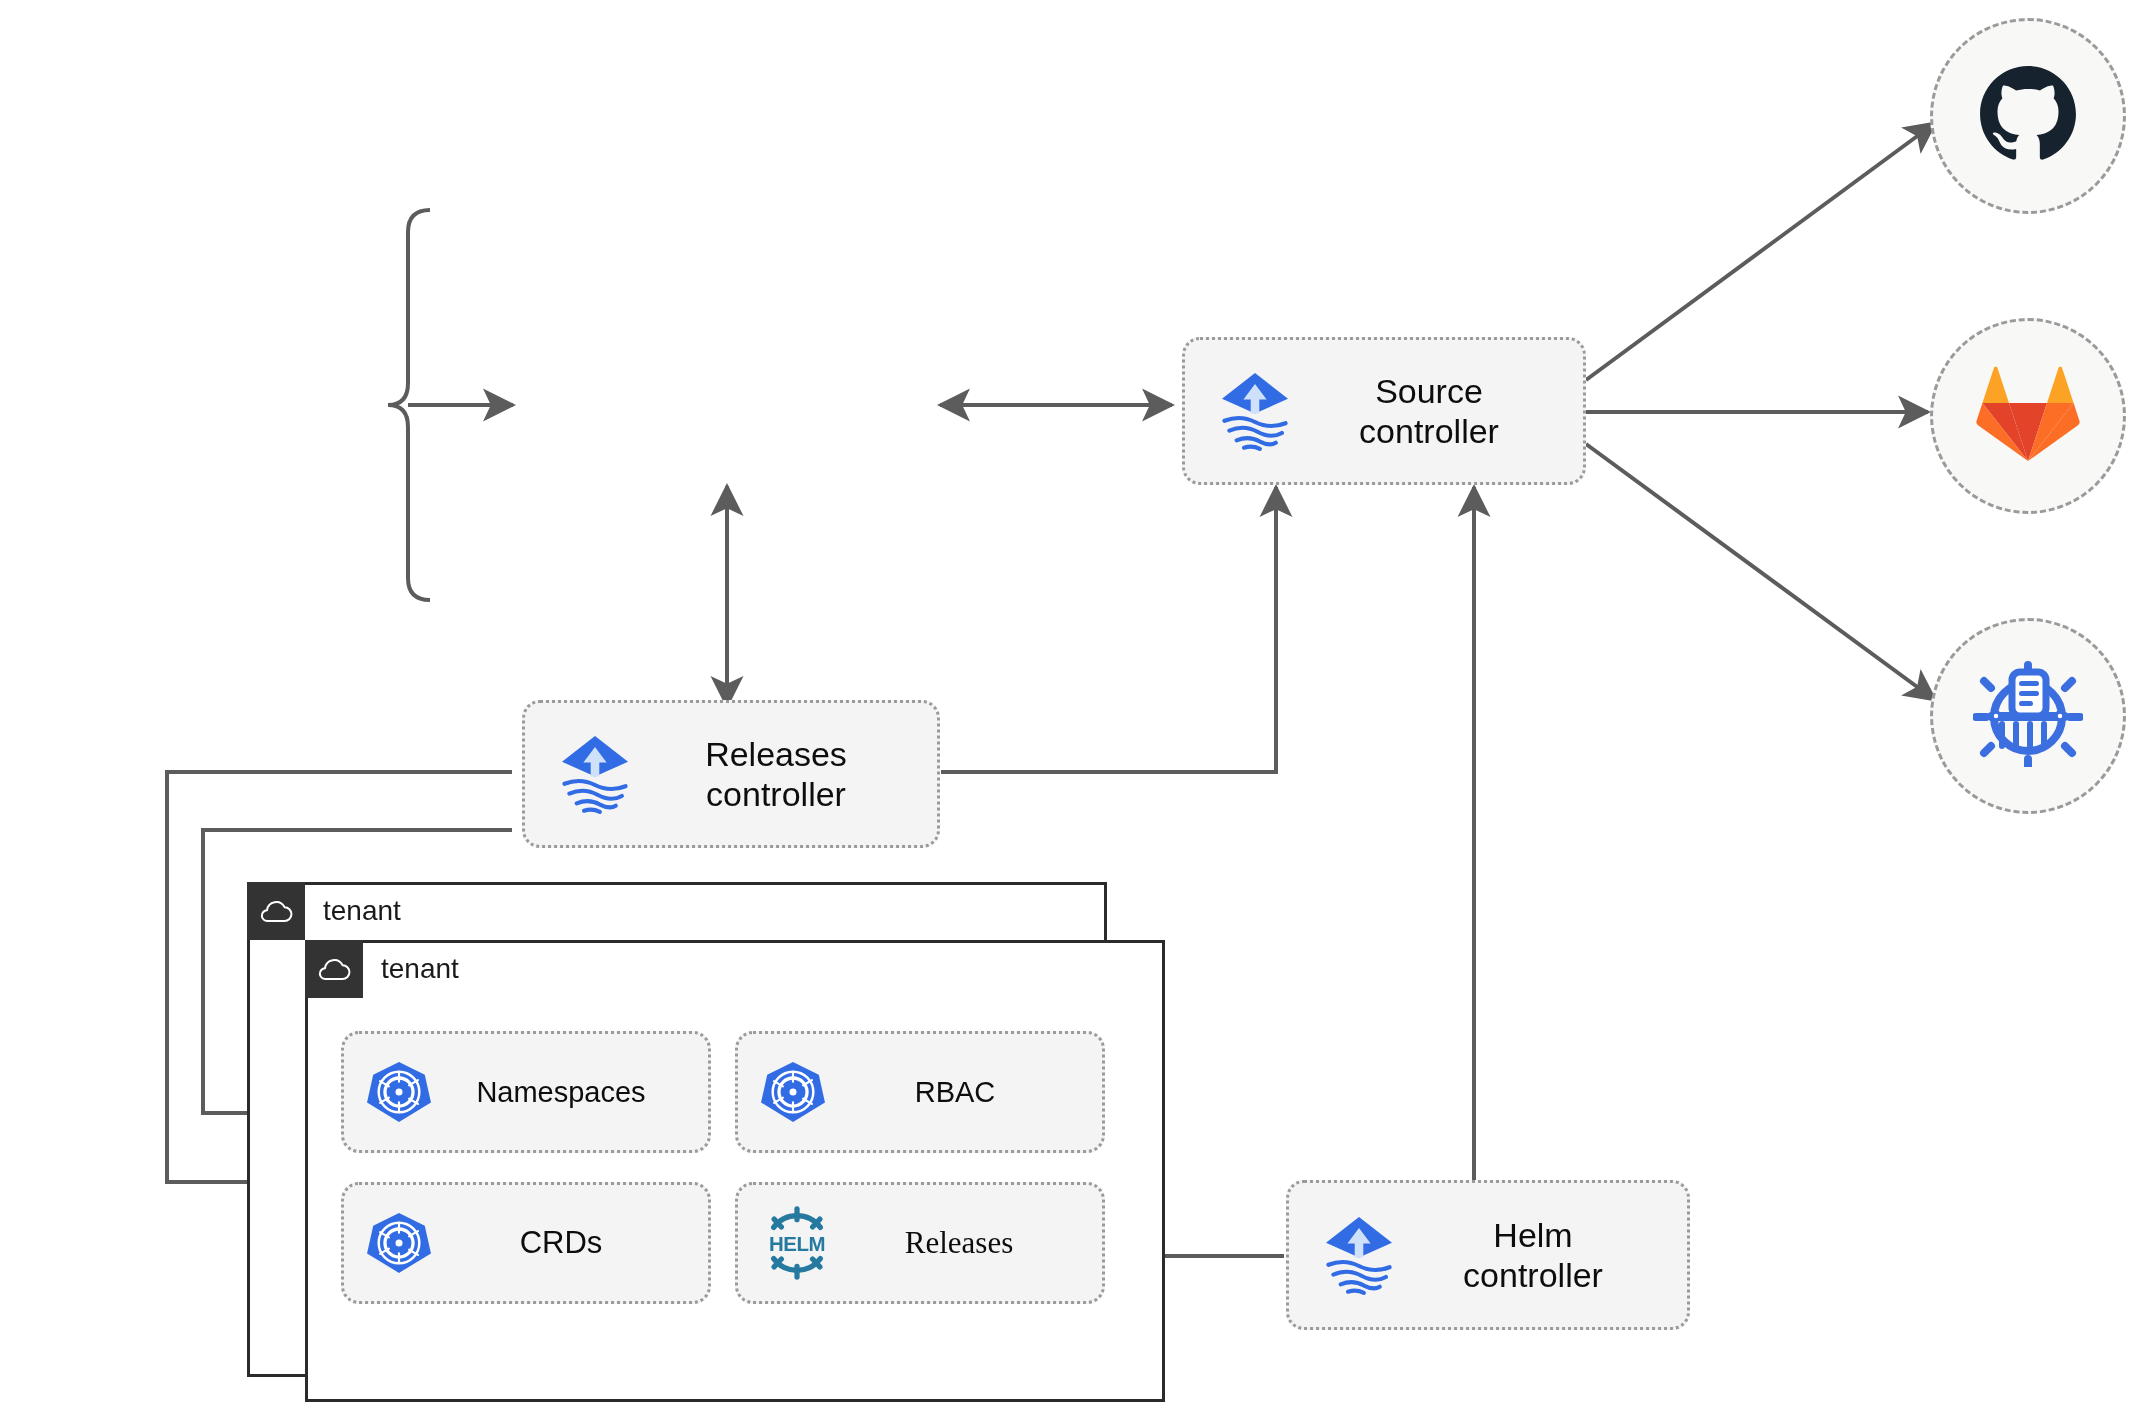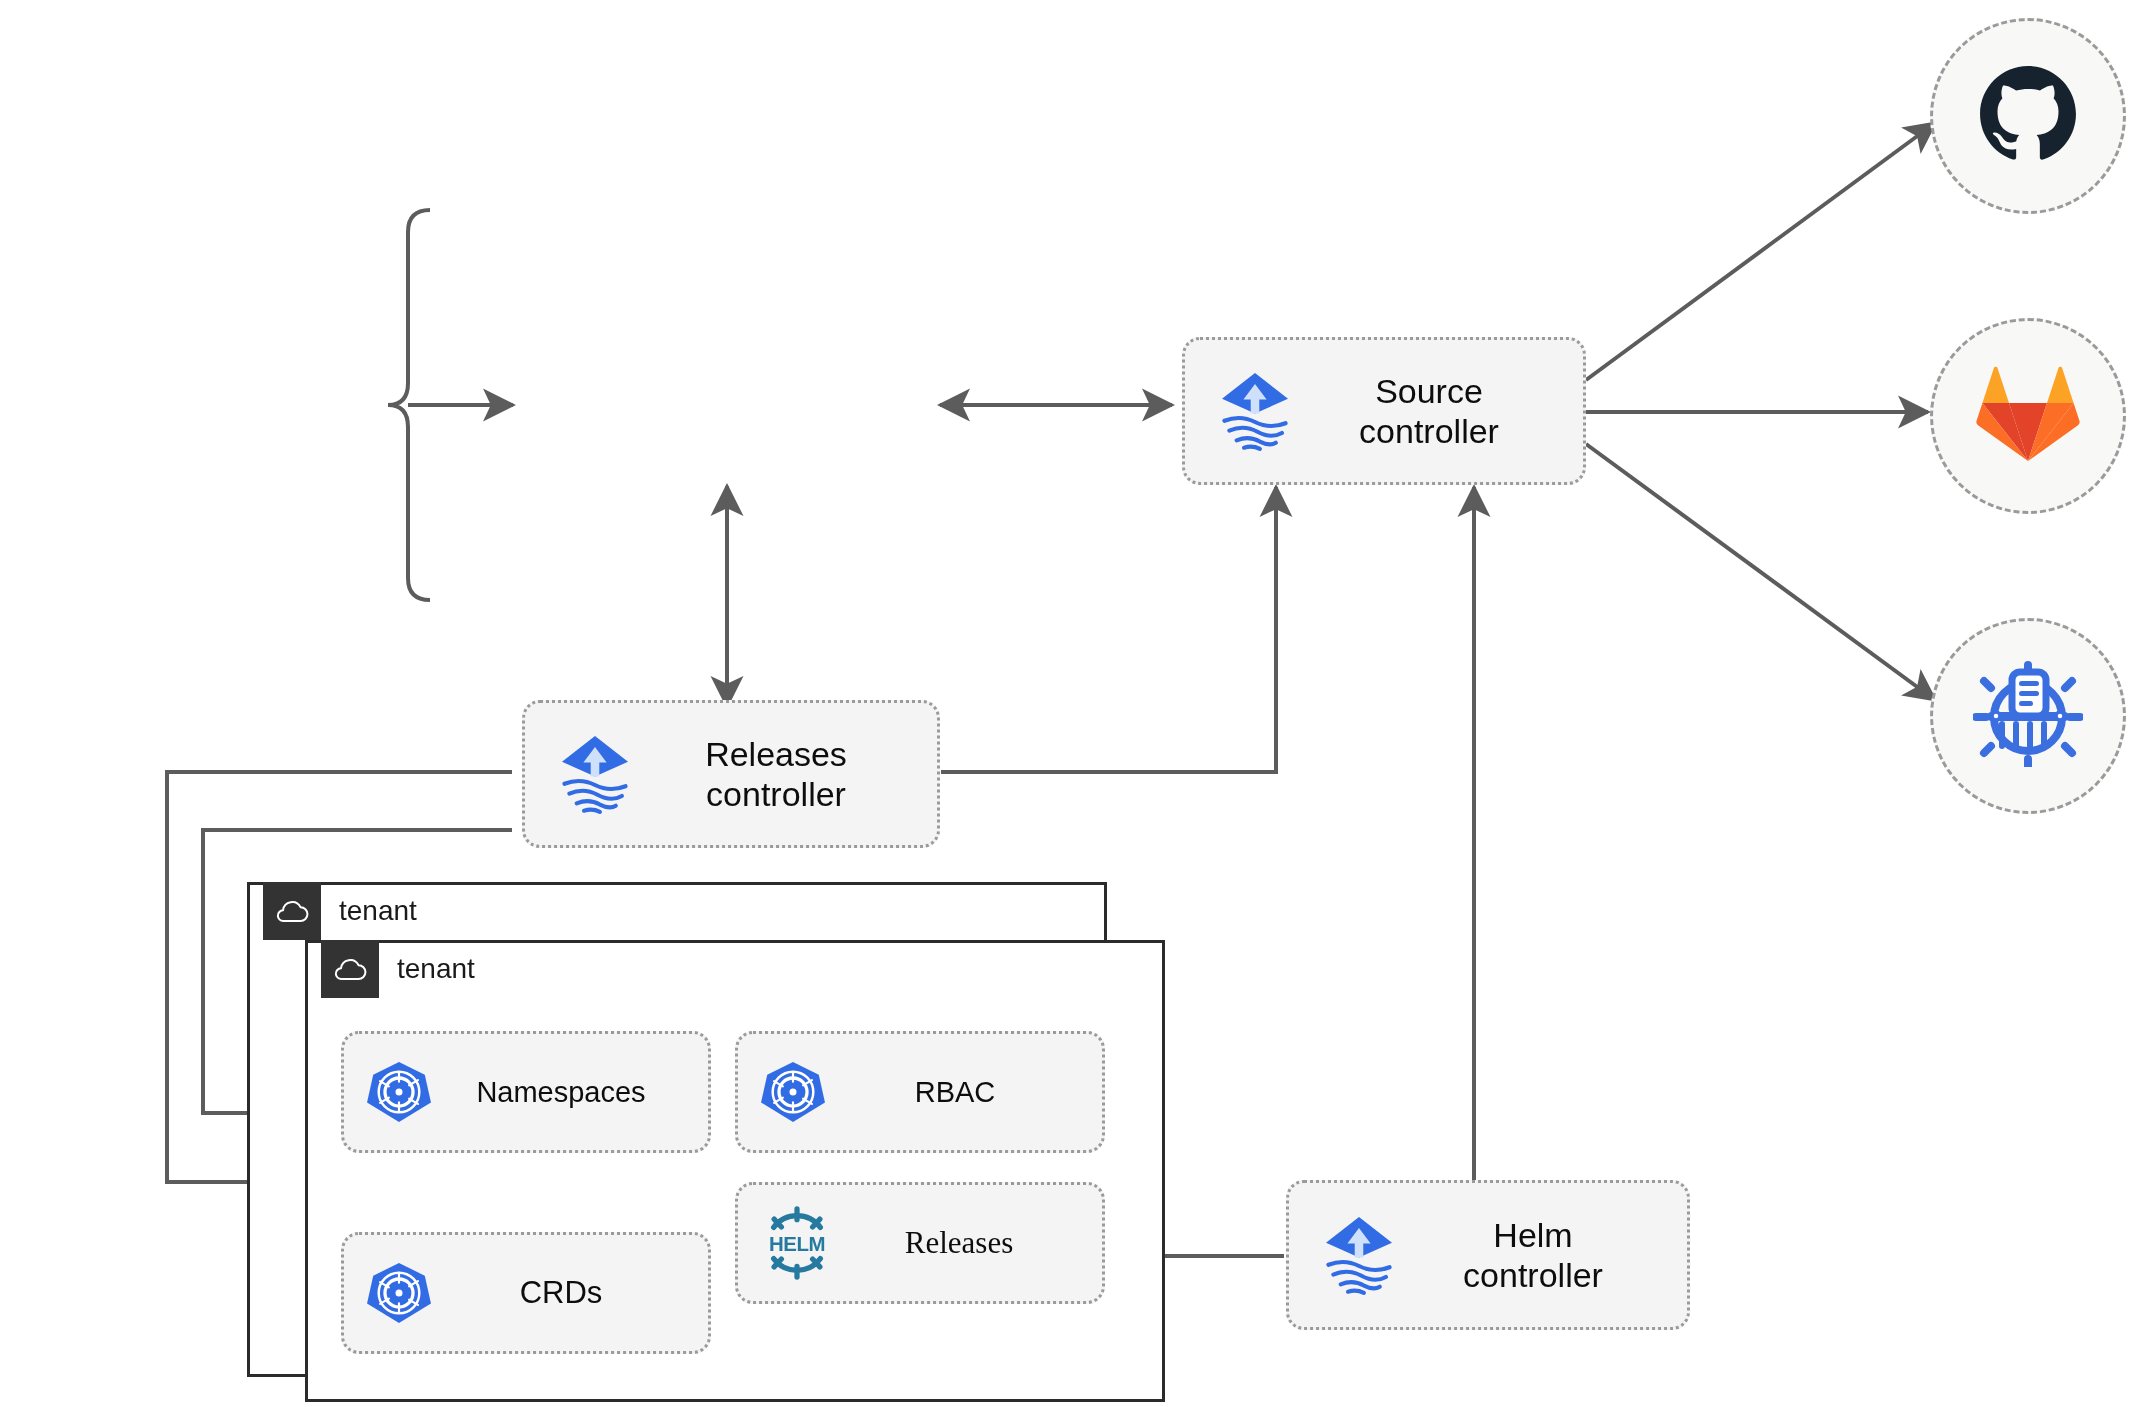--- a/index.html
+++ b/index.html
@@ -44,21 +44,21 @@
   .tenant{
     position:absolute;
     background:#ffffff;
     border:3px solid #2b2b2b;
     box-sizing:border-box;
   }
   .tenant-bar{
     position:absolute;
     left:-3px;top:-3px;
     height:58px;
-    display:flex;align-items:center;margin-left:16px;
+    display:flex;align-items:center;
   }
   .tenant-tab{
     width:58px;height:58px;
     background:#333333;
     display:flex;align-items:center;justify-content:center;
     flex:0 0 auto;
   }
   .tenant-name{
     font-size:28px;color:#1a1a1a;
     padding-left:18px;
@@ -254,21 +254,21 @@
           <circle cx="32" cy="32" r="3.4" stroke="none"></circle>
           <path d="M32 12.5V22M32 42V51.5M13.6 21.5l8.6 5M41.8 38.5l8.6 5M13.6 42.5l8.6-5M41.8 25.5l8.6-5"></path>
           <circle cx="32" cy="32" r="13.6" fill="none" stroke-width="3.2"></circle>
           <circle cx="32" cy="32" r="19.7" fill="none" stroke-width="2.4"></circle>
         </g>
       </svg>
     </span>
     <span class="lbl" style="font-size:29px;">RBAC</span>
   </div>
 
-  <div class="node" style="left:341px;top:1232px;width:370px;height:122px;padding:0 10px 0 22px;align-items:center;">
+  <div class="node" style="left:341px;top:1182px;width:370px;height:122px;padding:0 10px 0 22px;align-items:center;">
     <span class="ico">
       <svg width="66" height="66" viewBox="0 0 64 64">
         <path d="M32 3 57 15.2 63 42.2 32 61 1 42.2 7 15.2Z" fill="#326CE5"></path>
         <g fill="#fff" stroke="#fff" stroke-width="2.1" stroke-linecap="round">
           <circle cx="32" cy="32" r="3.4" stroke="none"></circle>
           <path d="M32 12.5V22M32 42V51.5M13.6 21.5l8.6 5M41.8 38.5l8.6 5M13.6 42.5l8.6-5M41.8 25.5l8.6-5"></path>
           <circle cx="32" cy="32" r="13.6" fill="none" stroke-width="3.2"></circle>
           <circle cx="32" cy="32" r="19.7" fill="none" stroke-width="2.4"></circle>
         </g>
       </svg>

